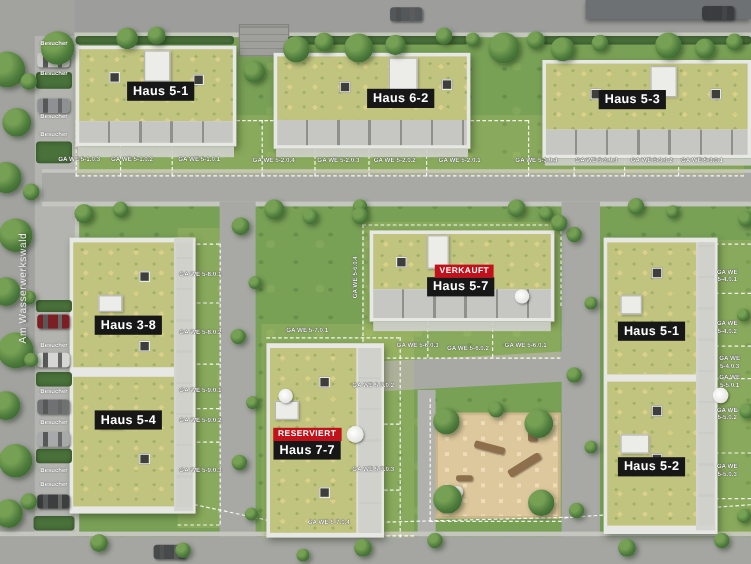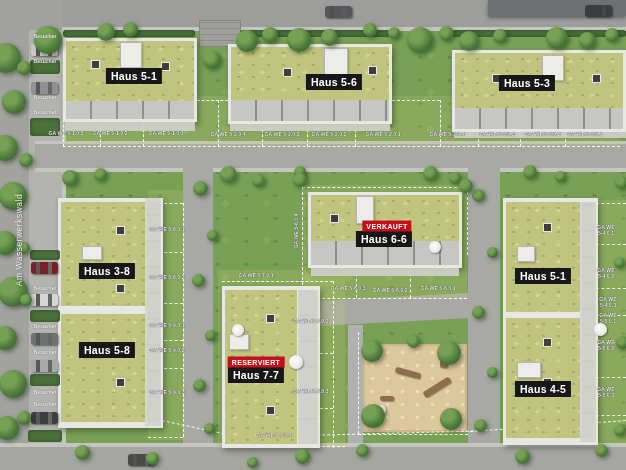--- a/index.html
+++ b/index.html
@@ -287,30 +287,30 @@
       <div class="tree" style="left: 594.5px; top: 443.5px; width: 13px; height: 13px;"></div>
       <div class="tree" style="left: 246.5px; top: 456.5px; width: 11px; height: 11px;"></div>
       <div class="tree" style="left: 614.5px; top: 175.5px; width: 13px; height: 13px;"></div>
       <div class="tree" style="left: 613.5px; top: 256.5px; width: 11px; height: 11px;"></div>
       <div class="tree" style="left: 615.5px; top: 335.5px; width: 13px; height: 13px;"></div>
       <div class="tree" style="left: 614px; top: 424px; width: 12px; height: 12px;"></div>
     </div>
 
   <div id="labels">
     <div class="haus-label" style="left:134px;top:76px">Haus 5-1</div>
-    <div class="haus-label" style="left:334px;top:82px">Haus 5-6</div>
+    <div class="haus-label" style="left:334px;top:82px">Haus 6-2</div>
     <div class="haus-label" style="left:527px;top:83px">Haus 5-3</div>
     <div class="haus-label" style="left:543px;top:276px">Haus 5-1</div>
-    <div class="haus-label" style="left:543px;top:389px">Haus 4-5</div>
+    <div class="haus-label" style="left:543px;top:389px">Haus 5-2</div>
     <div class="badge" style="left:387px;top:226px">VERKAUFT</div>
-    <div class="haus-label" style="left:384px;top:239px">Haus 6-6</div>
+    <div class="haus-label" style="left:384px;top:239px">Haus 5-7</div>
     <div class="badge" style="left:256px;top:362px">RESERVIERT</div>
     <div class="haus-label" style="left:256px;top:375px">Haus 7-7</div>
     <div class="haus-label" style="left:107px;top:271px">Haus 3-8</div>
-    <div class="haus-label" style="left:107px;top:350px">Haus 5-8</div>
+    <div class="haus-label" style="left:107px;top:350px">Haus 5-4</div>
     <div class="street" style="left:19px;top:240px">Am Wasserwerkswald</div>
   <div class="glabel" style="left: 66px; top: 133px;">GA WE 5-1.0.3</div>
       <div class="glabel" style="left: 110px; top: 133px;">GA WE 5-1.0.2</div>
       <div class="glabel" style="left: 166px; top: 133px;">GA WE 5-1.0.1</div>
       <div class="glabel" style="left: 228px; top: 134px;">GA WE 5-2.0.4</div>
       <div class="glabel" style="left: 282px; top: 134px;">GA WE 5-2.0.3</div>
       <div class="glabel" style="left: 329px; top: 134px;">GA WE 5-2.0.2</div>
       <div class="glabel" style="left: 383px; top: 134px;">GA WE 5-2.0.1</div>
       <div class="glabel" style="left: 447px; top: 134px;">GA WE 5-3.0.4</div>
       <div class="glabel" style="left: 497px; top: 134px;">GA WE 5-3.0.3</div>

